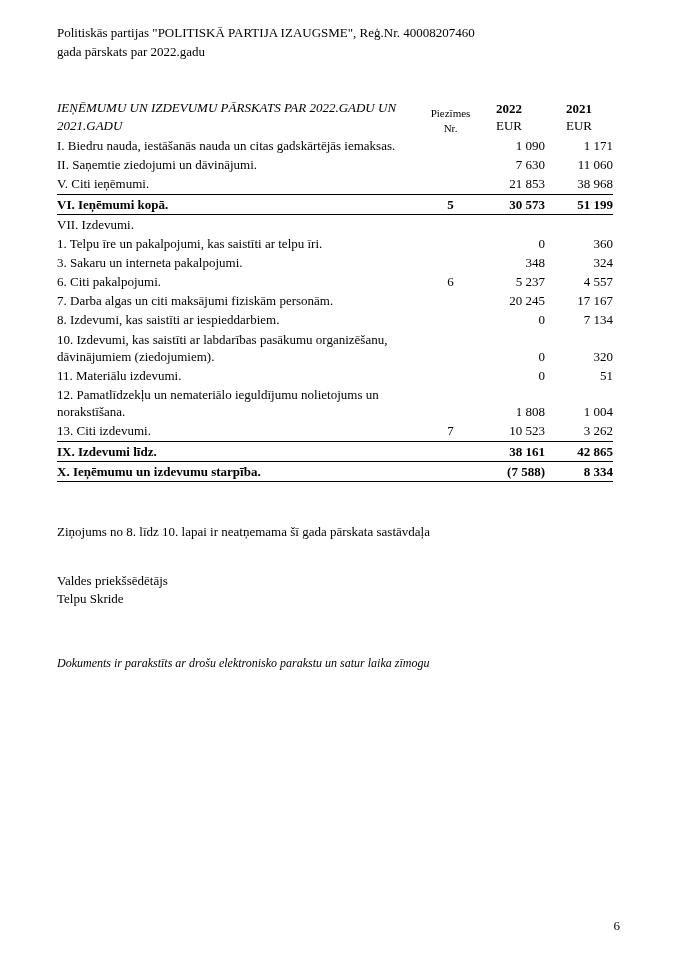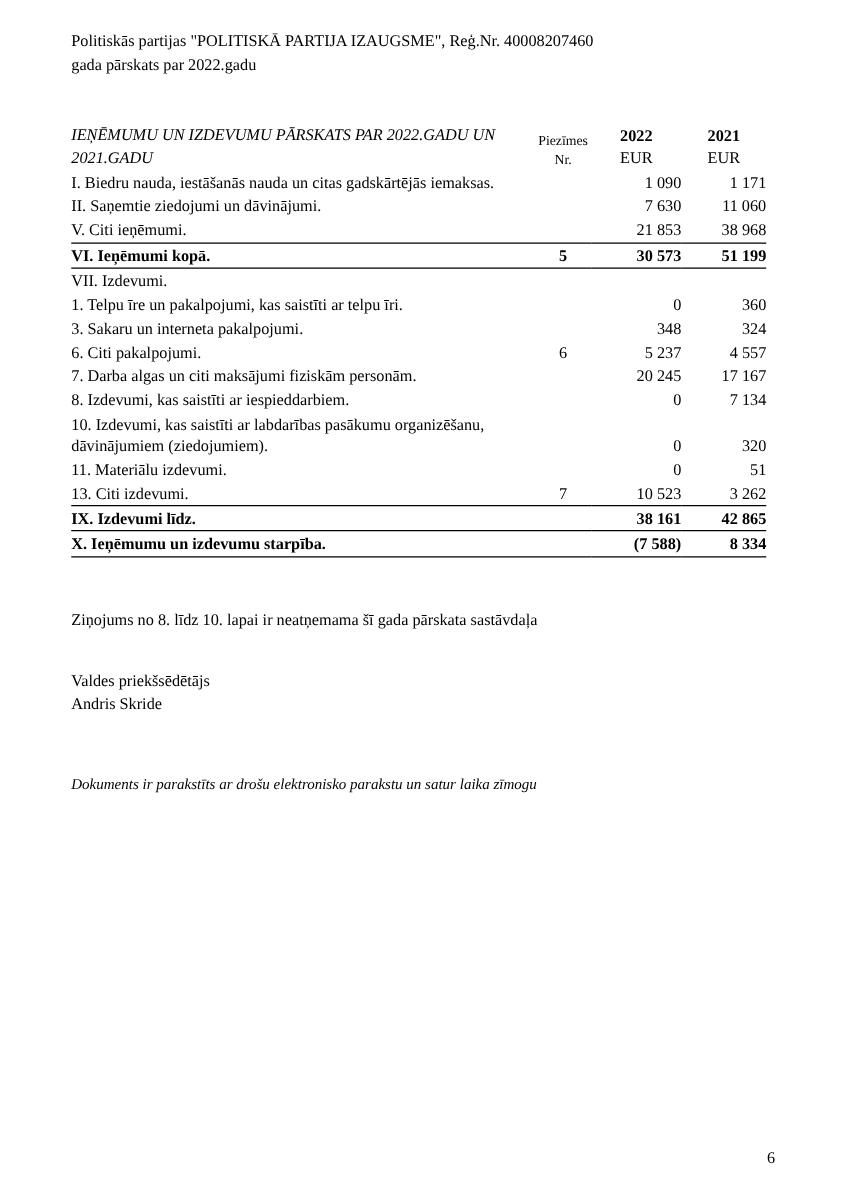--- a/index.html
+++ b/index.html
@@ -168,20 +168,26 @@
           <td class="num-col col-2022">0</td>
           <td class="num-col col-2021">320</td>
         </tr>
         <tr>
           <td class="label-col">11. Materiālu izdevumi.</td>
           <td class="notes-col"></td>
           <td class="num-col col-2022">0</td>
           <td class="num-col col-2021">51</td>
         </tr>
         <tr>
+          <td class="label-col">12. Pamatlīdzekļu un nemateriālo ieguldījumu nolietojums un norakstīšana.</td>
+          <td class="notes-col"></td>
+          <td class="num-col col-2022">1 808</td>
+          <td class="num-col col-2021">1 004</td>
+        </tr>
+        <tr>
           <td class="label-col">13. Citi izdevumi.</td>
           <td class="notes-col">7</td>
           <td class="num-col col-2022">10 523</td>
           <td class="num-col col-2021">3 262</td>
         </tr>
         <tr class="total-tb">
           <td class="label-col">IX. Izdevumi līdz.</td>
           <td class="notes-col"></td>
           <td class="num-col col-2022">38 161</td>
           <td class="num-col col-2021">42 865</td>
@@ -192,20 +198,20 @@
           <td class="num-col col-2022">(7 588)</td>
           <td class="num-col col-2021">8 334</td>
         </tr>
       </tbody>
     </table>
 
     <div class="note">Ziņojums no 8. līdz 10. lapai ir neatņemama šī gada pārskata sastāvdaļa</div>
 
     <div class="signature">
       <div>Valdes priekšsēdētājs</div>
-      <div>Andris Skride</div>
+      <div>Telpu Skride</div>
     </div>
 
     <div class="esign">Dokuments ir parakstīts ar drošu elektronisko parakstu un satur laika zīmogu</div>
   </div>
 
   <div class="page-number">6</div>
 </div>
 
 </body></html>

